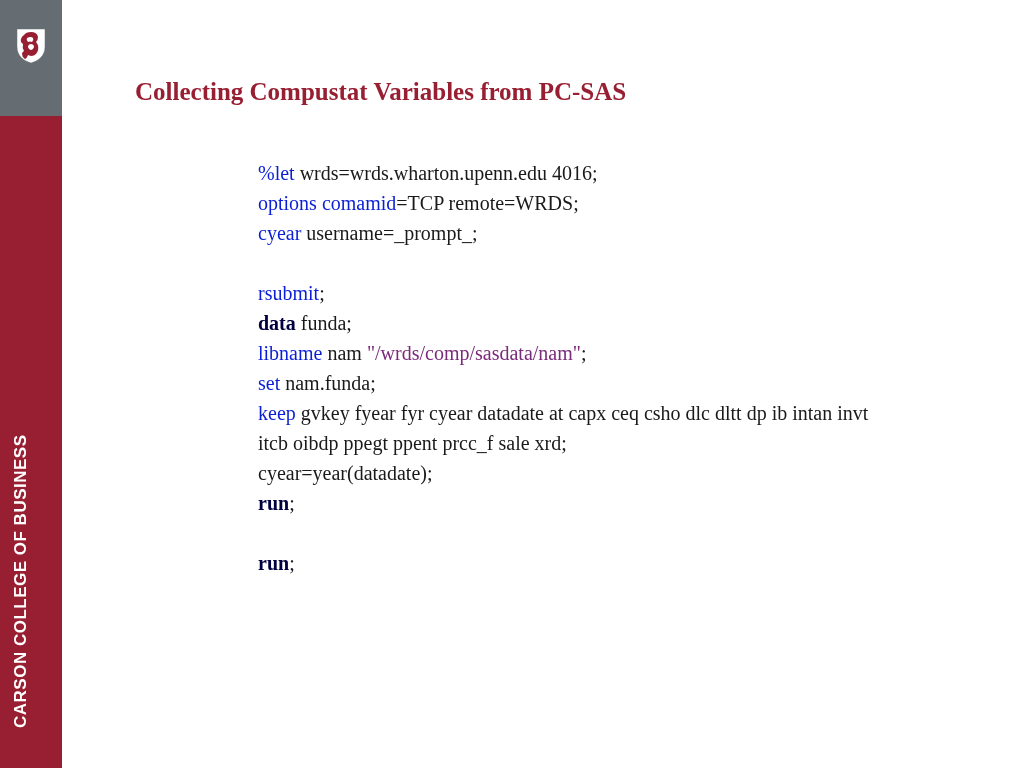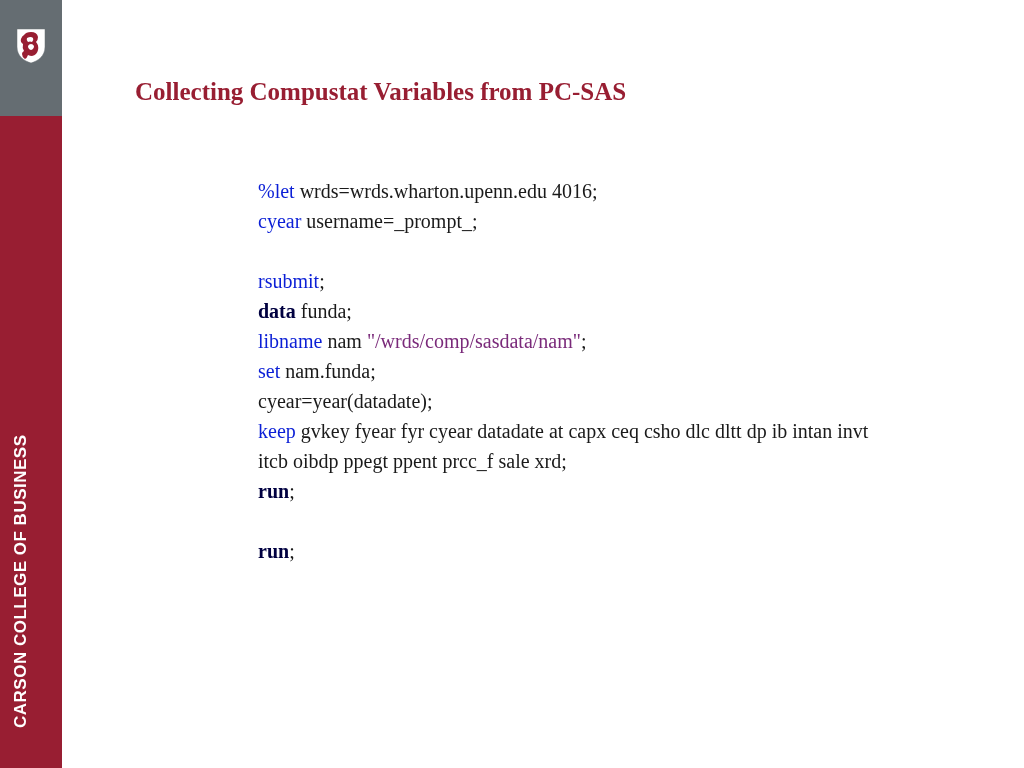--- a/index.html
+++ b/index.html
@@ -52,21 +52,21 @@
     left: 135px;
     top: 78px;
     color: #981e32;
     font-size: 25px;
     font-weight: bold;
     font-family: Georgia, 'Times New Roman', serif;
   }
   .code-block {
     position: absolute;
     left: 258px;
-    top: 176px;
+    top: 158px;
     width: 640px;
     font-family: Georgia, 'Times New Roman', serif;
     font-size: 20px;
     line-height: 1.5;
     color: #1a1a1a;
   }
   .kw-blue { color: #0b1fd6; }
   .kw-bold { font-weight: bold; color: #000040; }
   .kw-str { color: #7a2a7a; }
 </style>
@@ -84,24 +84,25 @@
 </div>
 
 <div class="sidebar-bottom">
   <div class="vertical-label">CARSON COLLEGE OF BUSINESS</div>
 </div>
 
 <h1 class="title">Collecting Compustat Variables from PC-SAS</h1>
 
 <div class="code-block">
   <div><span class="kw-blue">%let</span><span> wrds=wrds.wharton.upenn.edu 4016;</span></div>
+  <div><span class="kw-blue">options comamid</span><span>=TCP remote=WRDS;</span></div>
   <div><span class="kw-blue">cyear</span><span> username=_prompt_;</span></div>
   <div>&nbsp;</div>
   <div><span class="kw-blue">rsubmit</span><span>;</span></div>
   <div><span class="kw-bold">data</span><span> funda;</span></div>
   <div><span class="kw-blue">libname</span><span> nam </span><span class="kw-str">"/wrds/comp/sasdata/nam"</span><span>;</span></div>
   <div><span class="kw-blue">set</span><span> nam.funda;</span></div>
+  <div><span class="kw-blue">keep</span><span> gvkey fyear fyr cyear datadate at capx ceq csho dlc dltt dp ib intan invt itcb oibdp ppegt ppent prcc_f sale xrd;</span></div>
   <div><span>cyear=year(datadate);</span></div>
-  <div><span class="kw-blue">keep</span><span> gvkey fyear fyr cyear datadate at capx ceq csho dlc dltt dp ib intan invt itcb oibdp ppegt ppent prcc_f sale xrd;</span></div>
   <div><span class="kw-bold">run</span><span>;</span></div>
   <div>&nbsp;</div>
   <div><span class="kw-bold">run</span><span>;</span></div>
 </div>
 
 </body></html>

